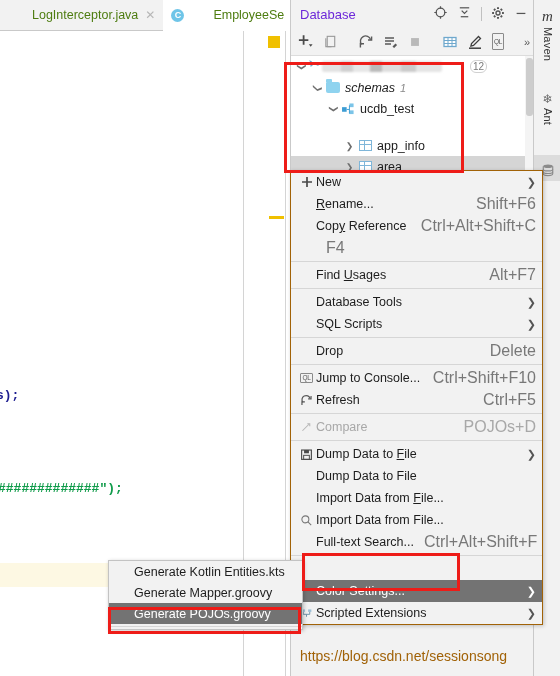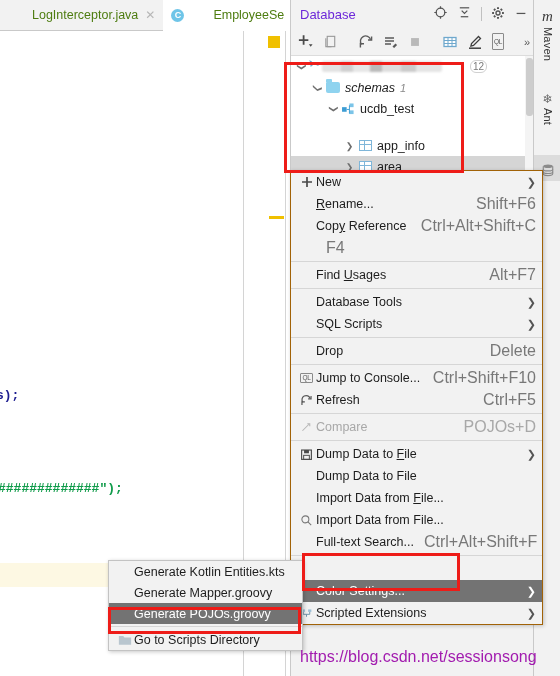--- a/index.html
+++ b/index.html
@@ -106,21 +106,21 @@
             background:#f2f2f2; border-left:1px solid #c9c9c9; }
   .vbtn { width:27px; display:flex; flex-direction:column; align-items:center; justify-content:flex-start;
           padding-top:4px; gap:2px; }
   .vtext { writing-mode:vertical-rl; font-size:11px; color:#333; letter-spacing:0.2px; }
   .vbtn.active { background:#dcdcdc; }
 
   
   .redbox { position:absolute; border:3px solid #ee1c18; z-index:60; pointer-events:none; }
 
   
-  .watermark { position:absolute; left:300px; top:648px; font-size:16px; color:#a21caf;
+  .watermark { position:absolute; left:300px; top:648px; font-size:14px; color:#a16207;
                z-index:55; white-space:nowrap; font-family:"Liberation Sans", sans-serif; }
 </style>
 </head>
 <body>
 
 <div id="root">
 
   <div class="editor-pane">
 
     <div class="tabbar">
@@ -453,28 +453,20 @@
     </div>
     <div class="mi" style="height:21px;">
       <span class="mi-ic"></span>
       <span class="mi-lb">Generate Mapper.groovy</span>
     </div>
     <div class="mi hi" style="height:21px;">
       <span class="mi-ic"></span>
       <span class="mi-lb">Generate POJOs.groovy</span>
     </div>
     <div class="m-sep"></div>
-    <div class="mi" style="height:21px;">
-      <span class="mi-ic">
-        <svg width="14" height="12" viewBox="0 0 16 13">
-            <path d="M1 2h5l1.4 1.6H15V12H1z" fill="#b9c6cf"></path>
-          </svg>
-      </span>
-      <span class="mi-lb">Go to Scripts Directory</span>
-    </div>
   </div>
 
   <div class="vstrip">
     <div class="vbtn" style="position:absolute; top:4px; height:78px;">
       <span style="font-family:'Liberation Serif',serif; font-style:italic; font-size:15px; color:#3a3a3a;">m</span>
       <span class="vtext">Maven</span>
     </div>
     <div class="vbtn" style="position:absolute; top:88px; height:62px;">
       <span style="font-size:12px; color:#6a6a6a;">❄</span>
       <span class="vtext">Ant</span>

